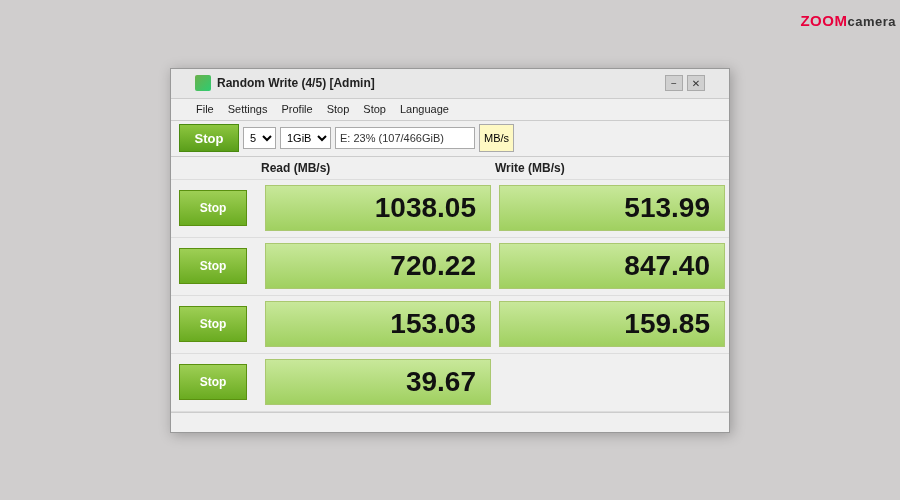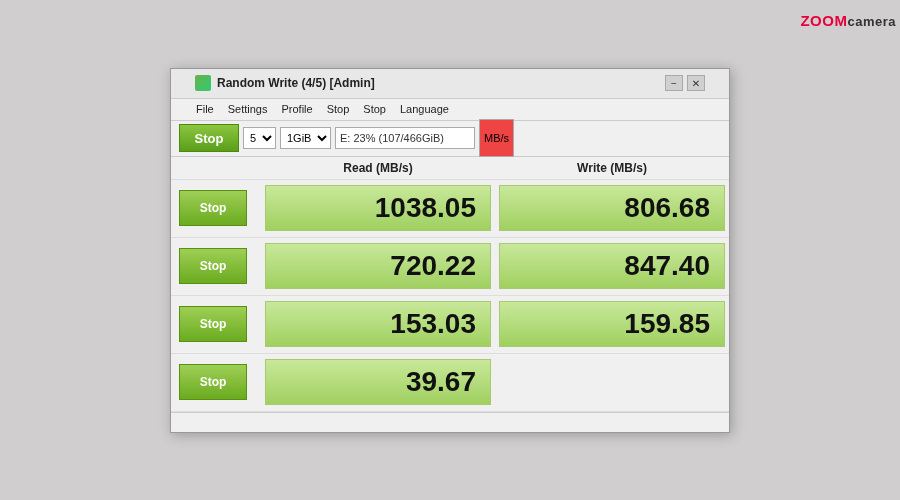--- a/index.html
+++ b/index.html
@@ -139,41 +139,40 @@
       height: 22px;
       border: 1px solid #aaa;
       background: #fff;
       display: flex;
       align-items: center;
       min-width: 140px;
     }
 
     .toolbar-unit {
       font-size: 11px;
-      height: 38px;
-      border: 1px solid #aaa;
-      background: #ef4444;
+      height: 28px;
+      border: 1px solid #aaa;
+      background: #fef9c3;
       padding: 0 4px;
       display: flex;
       align-items: center;
     }
 
     .col-headers {
       display: grid;
       grid-template-columns: 90px 1fr 1fr;
       padding: 2px 0;
       background: #f0f0f0;
       border-bottom: 1px solid #ddd;
     }
 
     .col-header {
       font-size: 12px;
       font-weight: 600;
       color: #222;
-      text-align: center;
       padding: 2px 0;
     }
 
     .data-rows {
       background: #f0f0f0;
     }
 
     .data-row {
       display: grid;
       grid-template-columns: 90px 1fr 1fr;
@@ -259,21 +258,21 @@
     <div class="col-header"></div>
     <div class="col-header">Read (MB/s)</div>
     <div class="col-header">Write (MB/s)</div>
   </div>
 
   <div class="data-rows">
 
     <div class="data-row">
       <button class="row-stop-btn">Stop</button>
       <div class="row-value">1038.05</div>
-      <div class="row-value">806.68</div>
+      <div class="row-value">513.99</div>
     </div>
 
     <div class="data-row">
       <button class="row-stop-btn">Stop</button>
       <div class="row-value">720.22</div>
       <div class="row-value">847.40</div>
     </div>
 
     <div class="data-row">
       <button class="row-stop-btn">Stop</button>

